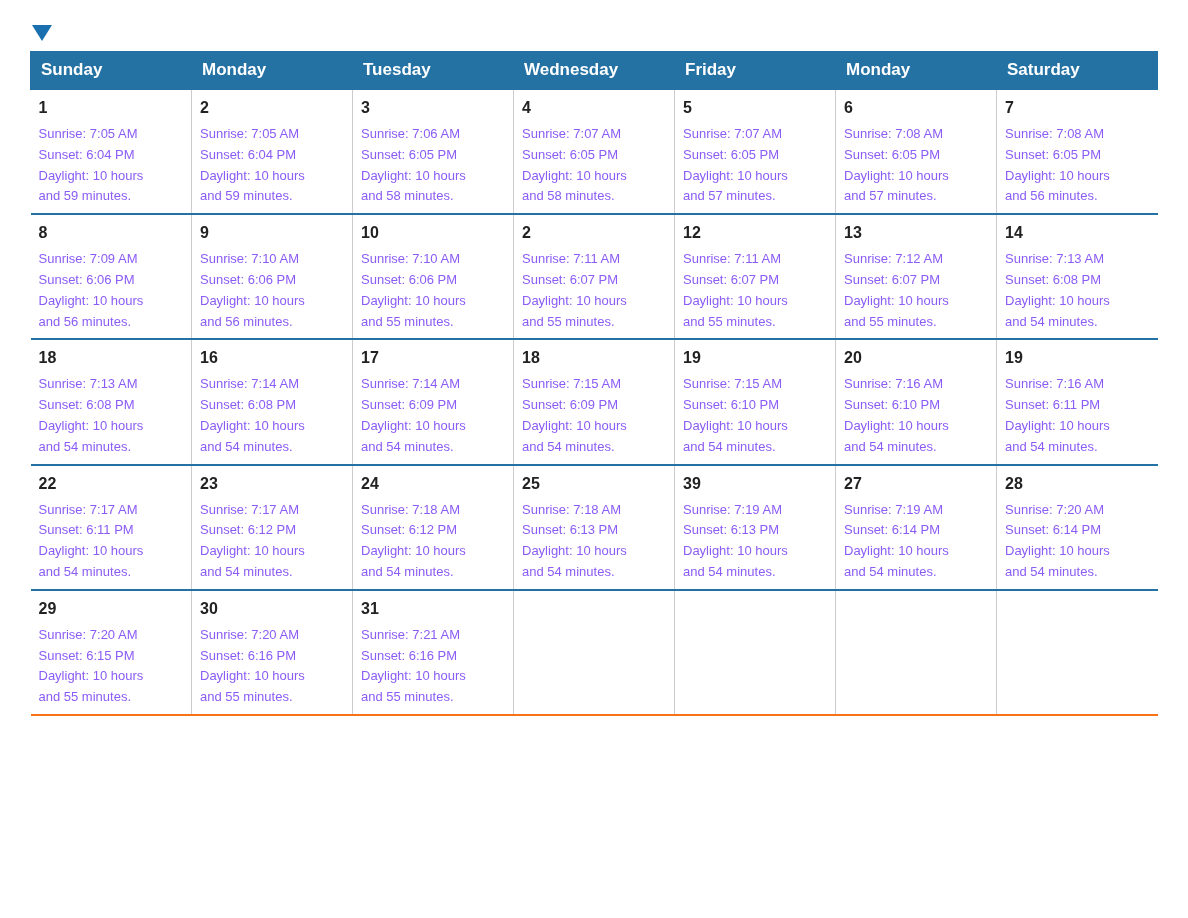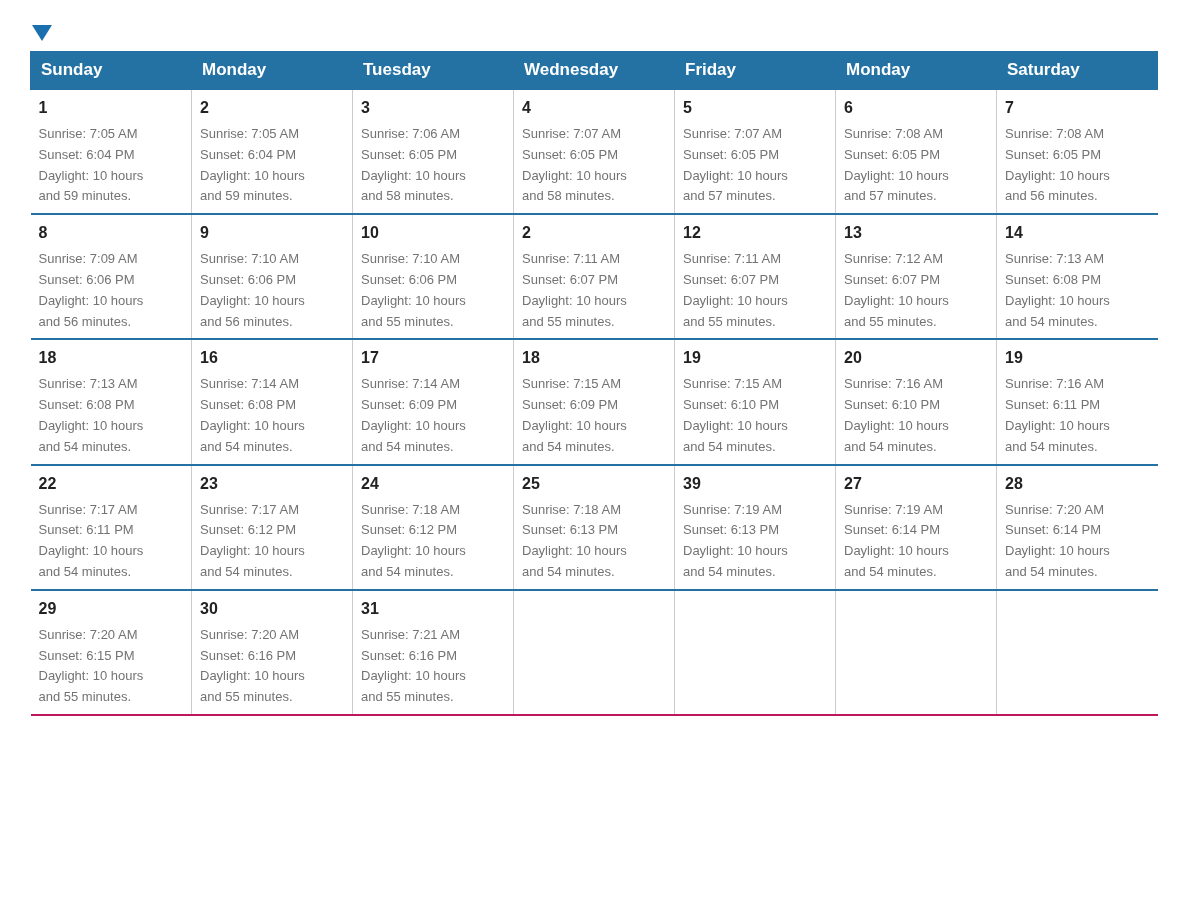--- a/index.html
+++ b/index.html
@@ -91,25 +91,25 @@
     }
     .day-number {
       font-size: 16px;
       font-weight: bold;
       color: #222;
       display: block;
       margin-bottom: 4px;
     }
     .day-info {
       font-size: 13px;
-      color: #737373;
+      color: #8b5cf6;
       line-height: 1.6;
     }
     tr:last-child td {
-      border-bottom: 2px solid #be185d;
+      border-bottom: 2px solid #f97316;
     }
   </style>
 </head>
 <body>
 
 <div class="header-row">
   <div class="logo">
     <div style="display:flex;align-items:center;">
       <span class="logo-general"></span>
       <span class="logo-triangle"></span>

